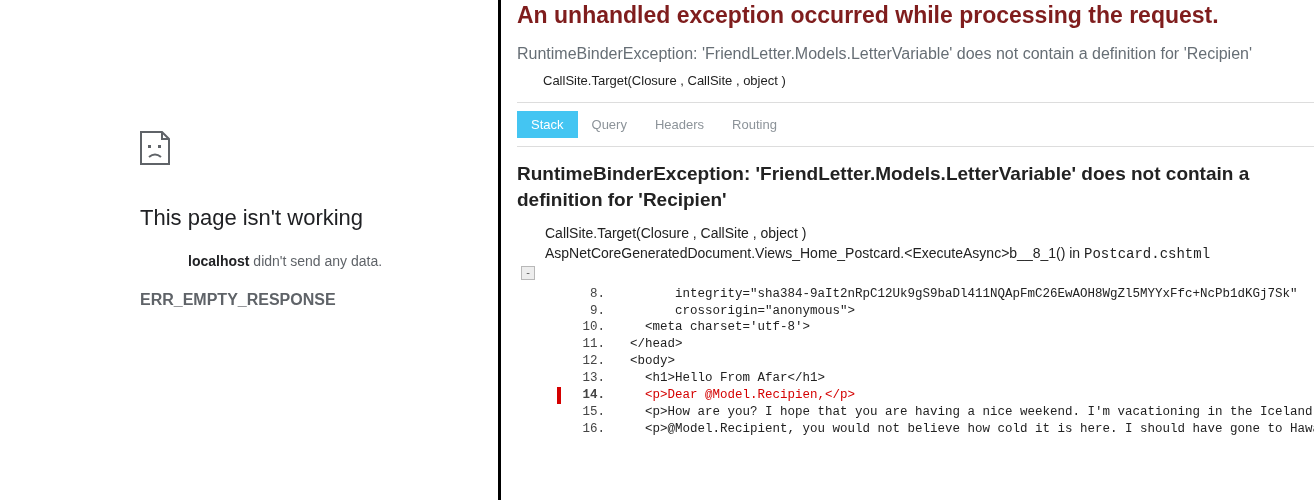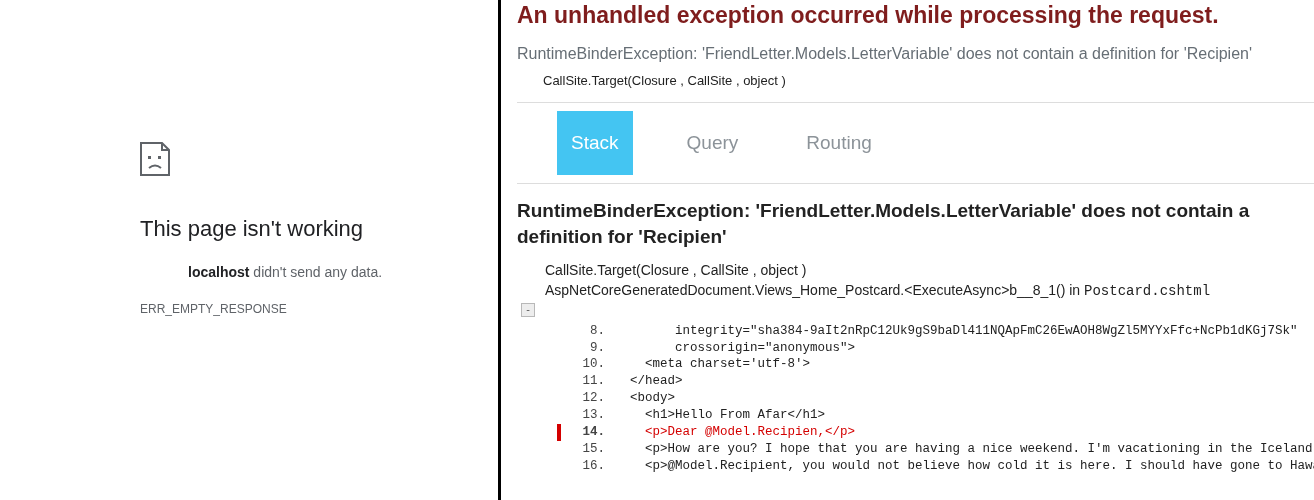--- a/index.html
+++ b/index.html
@@ -14,43 +14,44 @@
     .left-pane {
       width: 501px;
       height: 100%;
       border-right: 3px solid #000;
       position: relative;
       background: #fff;
     }
     .chrome-error {
       position: absolute;
       left: 140px;
-      top: 142px;
+      top: 131px;
       width: 320px;
     }
     .sad-page-icon {
       width: 30px;
       height: 34px;
       margin-bottom: 40px;
     }
     .error-title {
       font-size: 22px;
       color: #202124;
       font-weight: 400;
       margin-bottom: 22px;
     }
     .error-desc {
       font-size: 14px;
       color: #5f6368;
       margin-bottom: 22px;
     }
     .error-desc b { color: #202124; font-weight: 600; margin-left: 48px; }
     .error-code {
-      font-size: 12px;
+      font-size: 16px;
       color: #5f6368;
+      font-weight: bold;
     }
     .right-pane {
       flex: 1;
       height: 100%;
       overflow: hidden;
       padding: 2px 0 0 16px;
       color: #222;
     }
     .exc-heading {
       font-size: 23px;
@@ -76,26 +77,25 @@
       border-top: 1px solid #ddd;
       margin: 6px 0 0 0;
     }
     .tabs {
       display: flex;
       gap: 0;
       padding: 8px 0 8px 0;
       border-bottom: 1px solid #ddd;
     }
     .tab {
-      font-size: 19px;
+      font-size: 13px;
       font-weight: 300;
       color: #8c9399;
-      padding: 21px 14px;
+      padding: 6px 14px;
       cursor: pointer;
-      margin-left: 40px;
     }
     .tab.active {
       background: #44c5f2;
       color: #fff;
       font-weight: 400;
     }
     .exc-detail-heading {
       font-size: 19px;
       font-weight: 700;
       color: #222;
@@ -186,20 +186,21 @@
 
 <div class="right-pane">
   <h1 class="exc-heading">An unhandled exception occurred while processing the request.</h1>
   <div class="exc-summary">RuntimeBinderException: 'FriendLetter.Models.LetterVariable' does not contain a definition for 'Recipien'</div>
   <div class="exc-callsite-top">CallSite.Target(Closure , CallSite , object )</div>
   <hr class="hr">
 
   <div class="tabs" id="tabs-container">
       <div class="tab active">Stack</div>
       <div class="tab">Query</div>
+      <div class="tab">Headers</div>
       <div class="tab">Routing</div>
     </div>
 
   <h2 class="exc-detail-heading">RuntimeBinderException: 'FriendLetter.Models.LetterVariable' does not contain a definition for 'Recipien'</h2>
 
   <div class="stack-frames">
     <div class="frame-line">CallSite.Target(Closure , CallSite , object )</div>
     <div class="frame-line">
       <span>AspNetCoreGeneratedDocument.Views_Home_Postcard.&lt;ExecuteAsync&gt;b__8_1() in </span><span class="file">Postcard.cshtml</span>
     </div>

